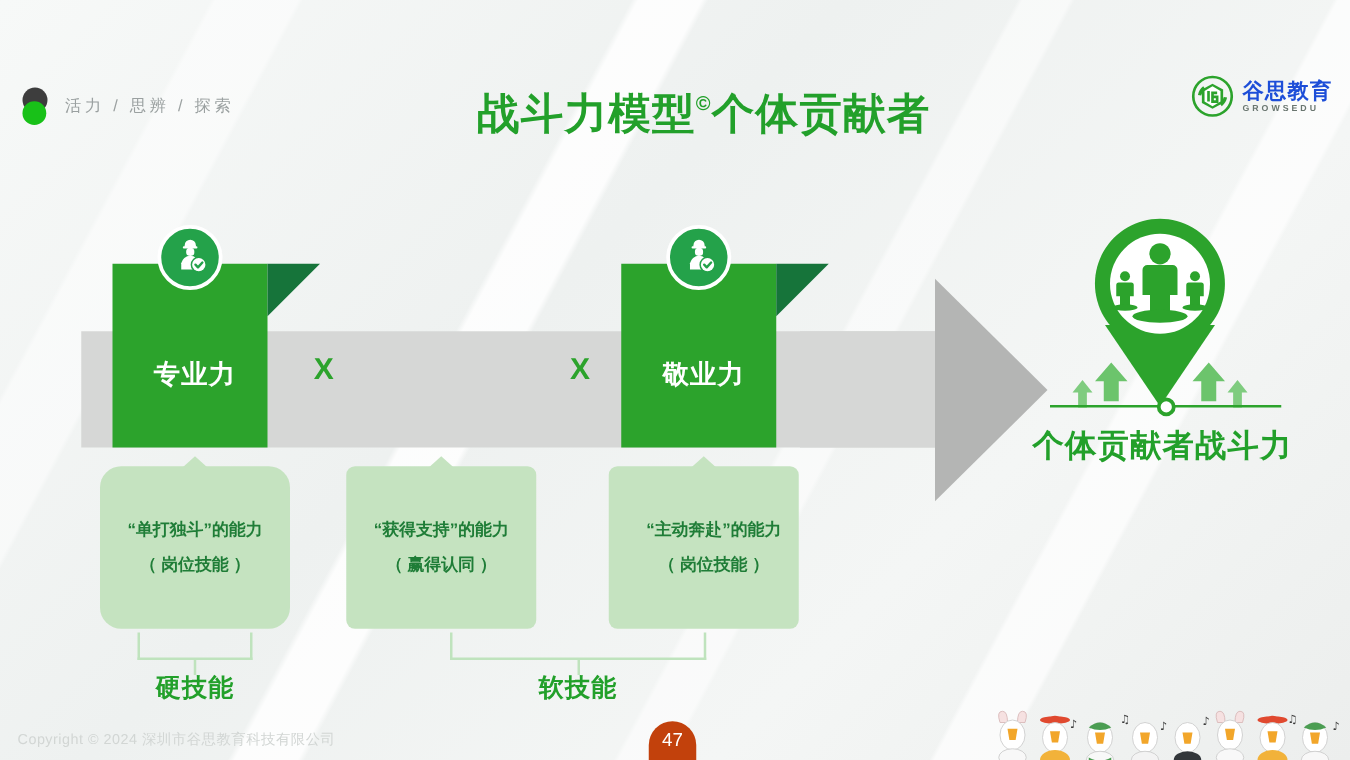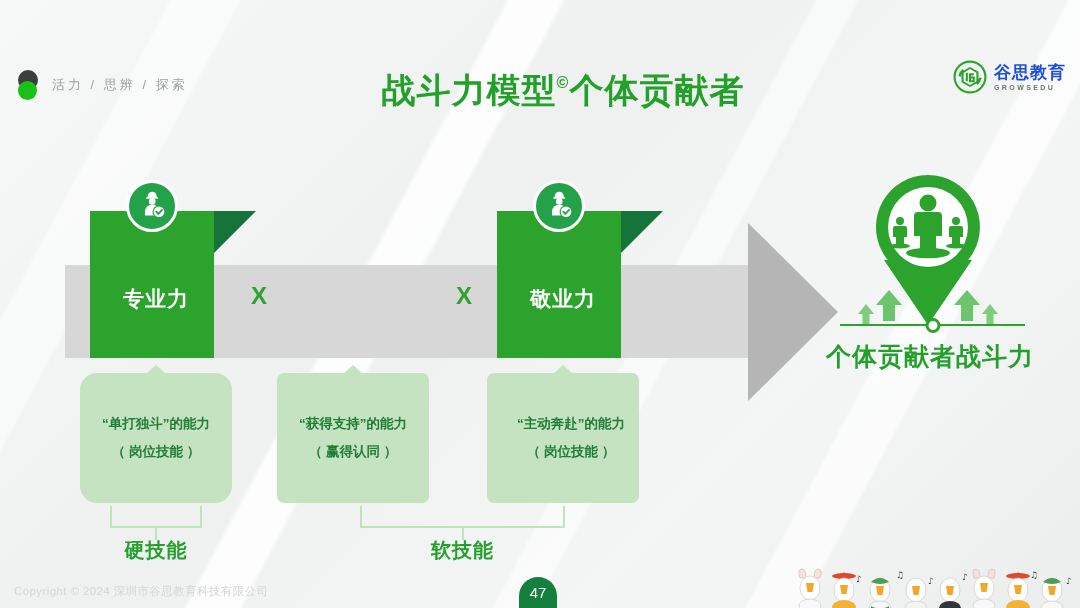--- a/index.html
+++ b/index.html
@@ -143,21 +143,21 @@
     font-size:25px; font-weight:bold; color:#22a02a; letter-spacing:1px;
   }
 
   
   #footer {
     position:absolute; left:14px; bottom:9px;
     font-size:11.5px; color:#d2d6d4; letter-spacing:.4px; white-space:nowrap;
   }
   #page-badge {
     position:absolute; left:519px; bottom:0; width:38px; height:31px;
-    background:#15803d; border-radius:19px 19px 0 0;
+    background:#c2410c; border-radius:19px 19px 0 0;
     display:flex; align-items:center; justify-content:center;
     color:#fff; font-size:15px;
   }
   #ducks { position:absolute; right:0; bottom:0; width:290px; height:44px; }
 </style>
 </head>
 <body>
 
 <div id="bg-base"></div>
 <div id="bg-stripes"></div>

